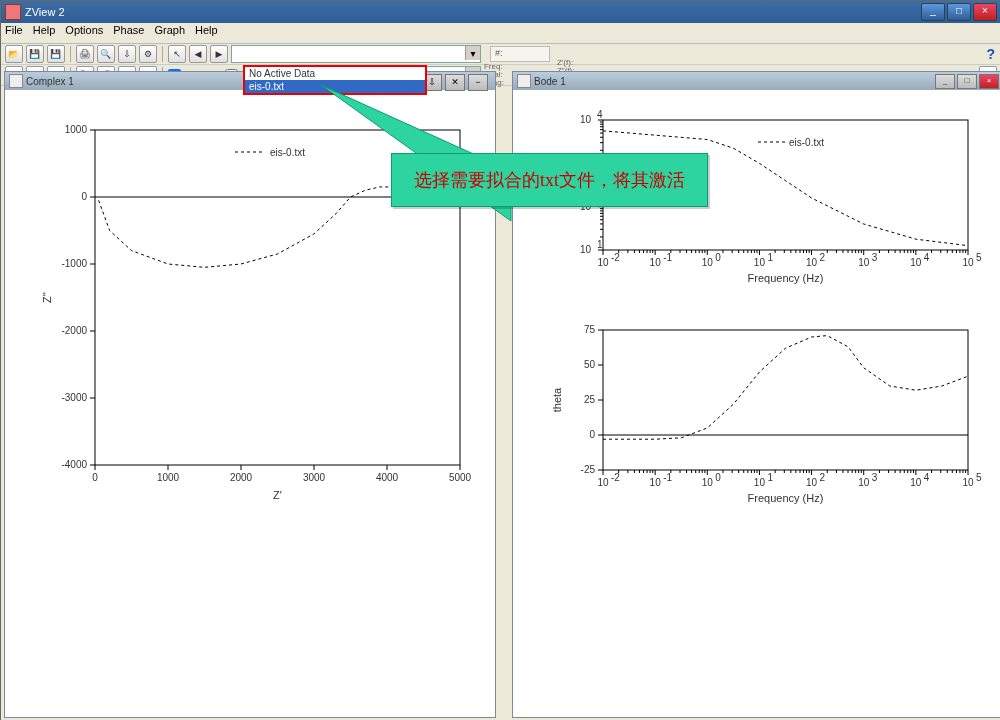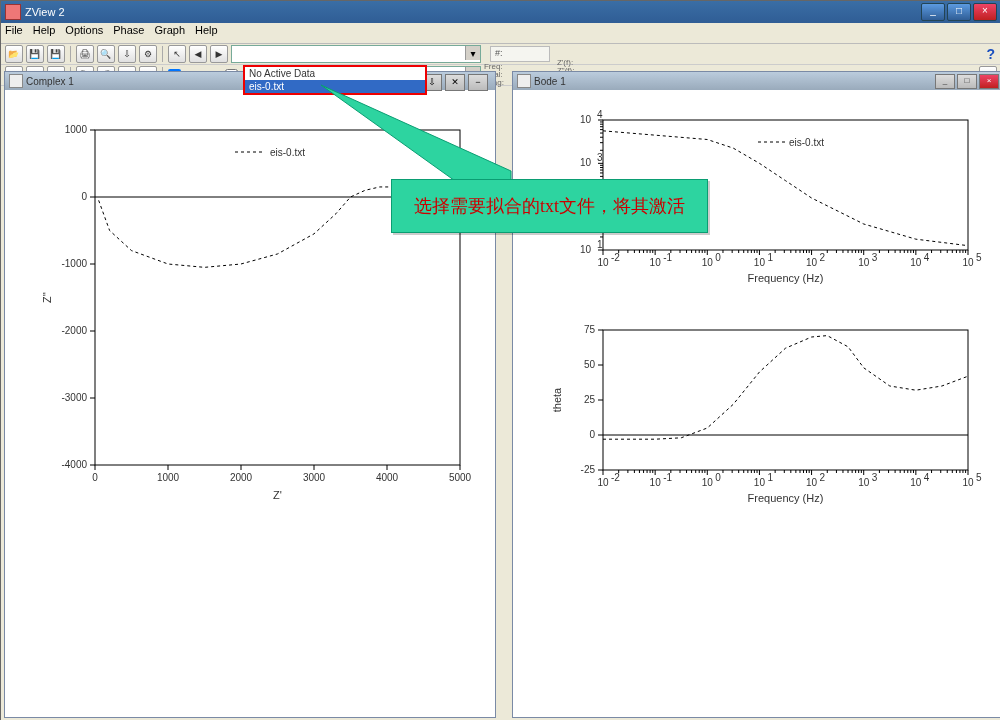--- a/index.html
+++ b/index.html
@@ -424,17 +424,17 @@
             <text x="38" y="80" class="axislab" text-anchor="middle" transform="rotate(-90 38 80)">theta</text>
             <path d="M80 119.2L132.14285714285714 119.2L158.21428571428572 117.8L184.28571428571428 108L210.35714285714286 84.2L236.42857142857142 52L262.5 28.200000000000003L288.57142857142856 17L304.21428571428567 15.599999999999994L325.07142857142856 26.799999999999997L340.7142857142857 47.8L366.7857142857143 66L392.85714285714283 70.2L418.92857142857144 66L445 56.19999999999999" fill="none" stroke="#000" stroke-dasharray="3 3"></path>
           </svg>
       </div>
     </div>
   </div>
 
   <svg class="callout" style="left:310px;top:80px" width="470" height="160">
     <polygon points="10,4 200,90 200,140" fill="#2dd4a0" stroke="#0a9d72" stroke-width="1"></polygon>
   </svg>
-  <div class="callout" style="left:390px;top:178px">
+  <div class="callout" style="left:390px;top:152px">
     <div class="box">选择需要拟合的txt文件，将其激活</div>
   </div>
 
 </div>
 
 </body></html>

